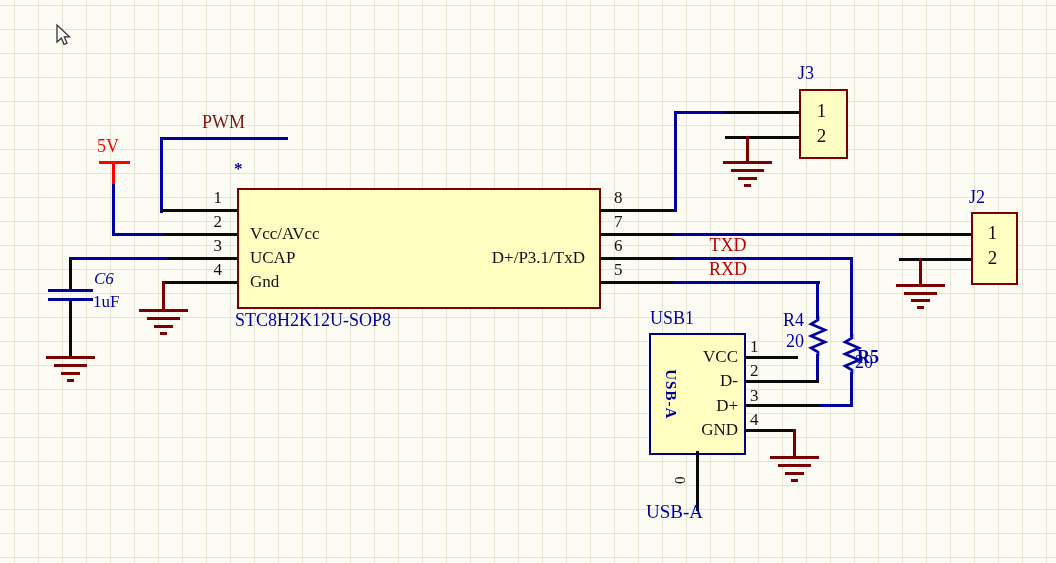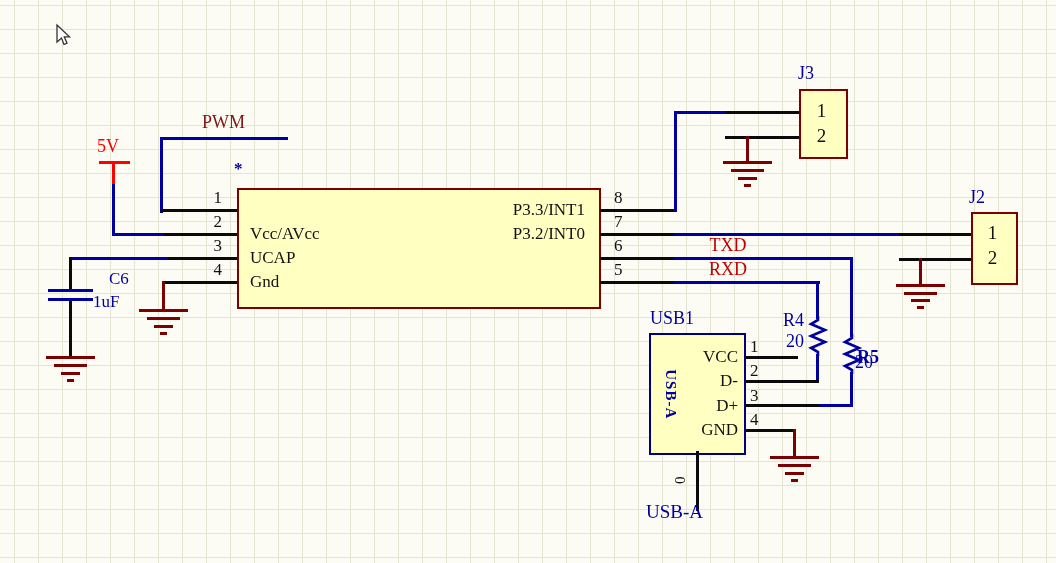--- a/index.html
+++ b/index.html
@@ -56,47 +56,47 @@
   <div class="w h blk" style="left:160px;top:209px;width:78px;"></div>
   <div class="w h blk" style="left:164px;top:233px;width:74px;"></div>
   <div class="w h blk" style="left:164px;top:257px;width:74px;"></div>
   <div class="w h blk" style="left:164px;top:281px;width:74px;"></div>
 
   <div class="w h blu" style="left:69px;top:257px;width:99px;"></div>
   <div class="w v blk" style="left:69px;top:257px;height:34px;"></div>
   <div class="w" style="left:48px;top:289px;width:45px;height:3px;background:#0000a0;"></div>
   <div class="w" style="left:48px;top:298px;width:45px;height:3px;background:#0000a0;"></div>
   <div class="w v blk" style="left:69px;top:301px;height:57px;"></div>
-  <span class="lbl navy f17" style="left:109px;top:270px;">C6</span>
+  <span class="lbl navy f17" style="left:94px;top:270px;font-style:italic;">C6</span>
   <span class="lbl navy f17" style="left:93px;top:293px;">1uF</span>
 
   <div>
     <div class="gbar" style="left:46px;top:356px;width:49px;"></div>
     <div class="gbar" style="left:54px;top:364px;width:33px;"></div>
     <div class="gbar" style="left:61px;top:372px;width:19px;"></div>
     <div class="gbar" style="left:67px;top:379px;width:7px;"></div>
   </div>
 
   <div class="w v mar" style="left:162px;top:281px;height:30px;"></div>
   <div>
     <div class="gbar" style="left:139px;top:309px;width:49px;"></div>
     <div class="gbar" style="left:147px;top:317px;width:33px;"></div>
     <div class="gbar" style="left:154px;top:325px;width:19px;"></div>
     <div class="gbar" style="left:160px;top:332px;width:7px;"></div>
   </div>
 
   <div class="box b-mar" style="left:237px;top:188px;width:360px;height:117px;"></div>
   <span class="lbl navy f17" style="left:234px;top:160px;font-weight:bold;">*</span>
+  <span class="lbl navy f18" style="left:235px;top:311px;">STC8H2K12U-SOP8</span>
 
   <span class="lbl blk-t f17" style="left:250px;top:225px;">Vcc/AVcc</span>
   <span class="lbl blk-t f17" style="left:250px;top:249px;">UCAP</span>
   <span class="lbl blk-t f17" style="left:250px;top:273px;">Gnd</span>
 
-  <span class="lbl blk-t f17" style="left:385px;top:201px;width:200px;text-align:right;">P3.3/INT1</span>
-  <span class="lbl blk-t f17" style="left:385px;top:225px;width:200px;text-align:right;">P3.2/INT0</span>
+  <span class="lbl blk-t f17" style="left:385px;top:249px;width:200px;text-align:right;">D+/P3.1/TxD</span>
 
   <span class="lbl blk-t f17" style="left:186px;top:189px;width:36px;text-align:right;">1</span>
   <span class="lbl blk-t f17" style="left:186px;top:213px;width:36px;text-align:right;">2</span>
   <span class="lbl blk-t f17" style="left:186px;top:237px;width:36px;text-align:right;">3</span>
   <span class="lbl blk-t f17" style="left:186px;top:261px;width:36px;text-align:right;">4</span>
 
   <span class="lbl blk-t f17" style="left:614px;top:189px;">8</span>
   <span class="lbl blk-t f17" style="left:614px;top:213px;">7</span>
   <span class="lbl blk-t f17" style="left:614px;top:237px;">6</span>
   <span class="lbl blk-t f17" style="left:614px;top:261px;">5</span>

